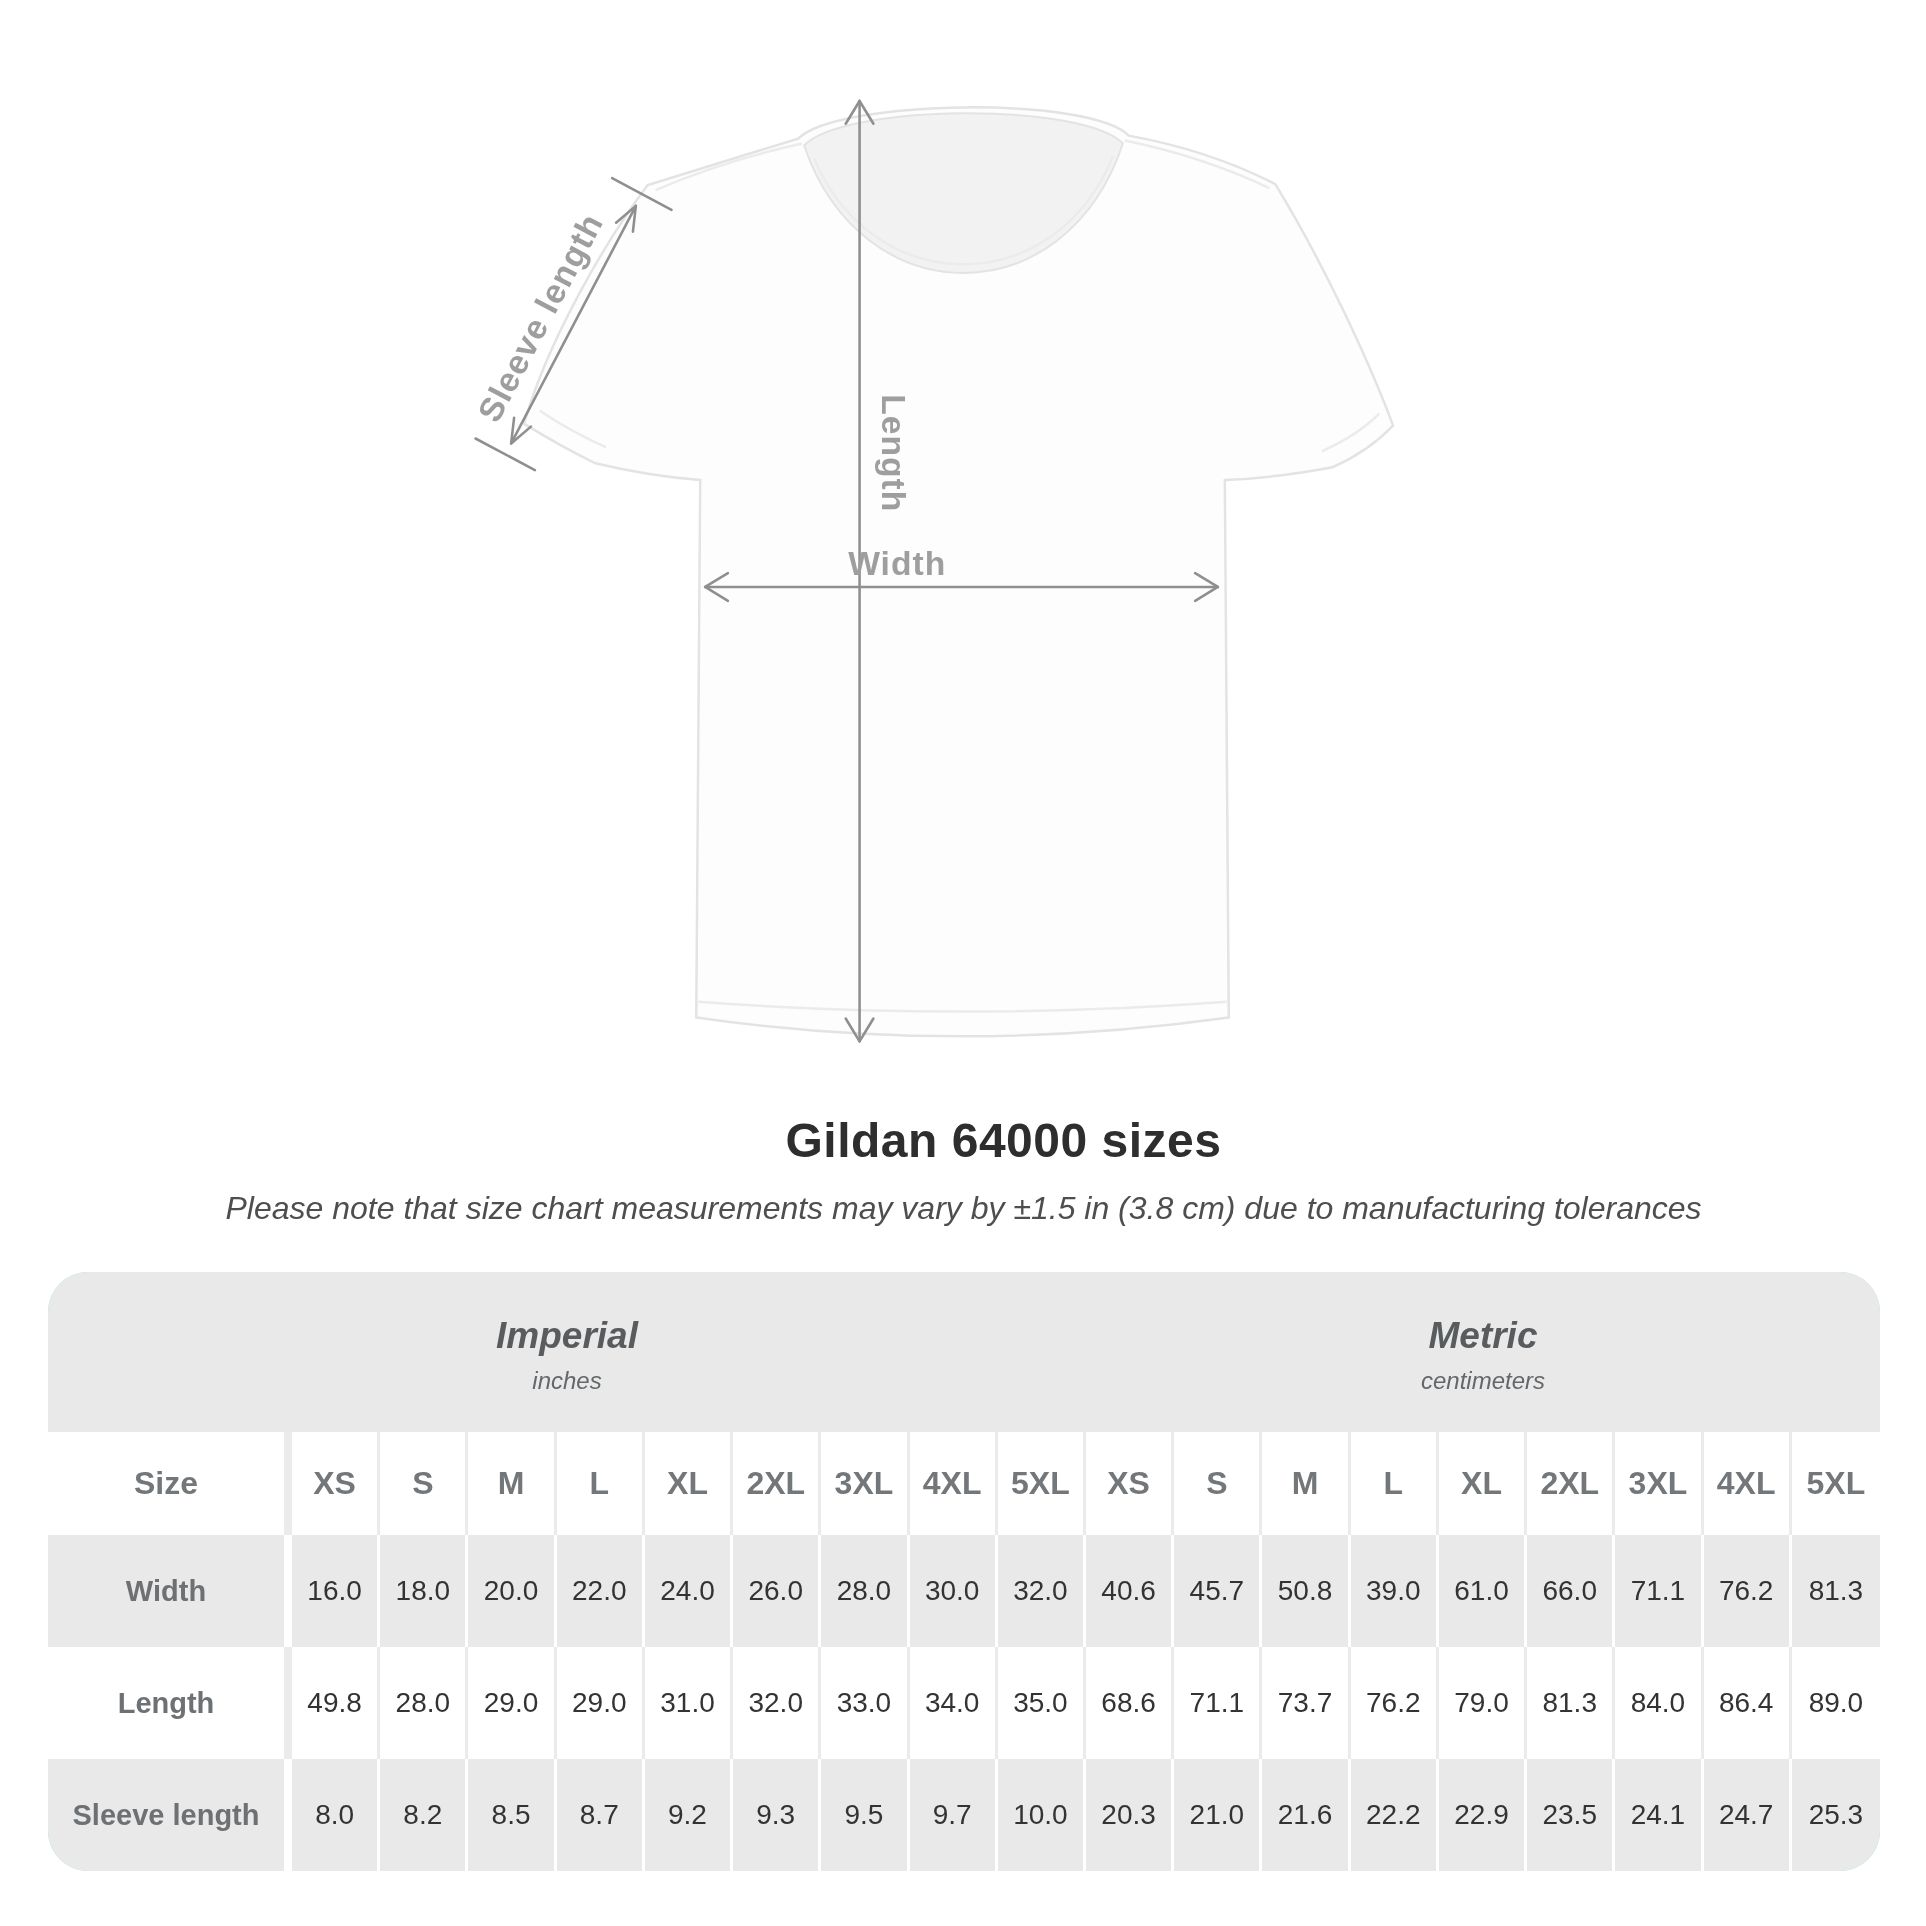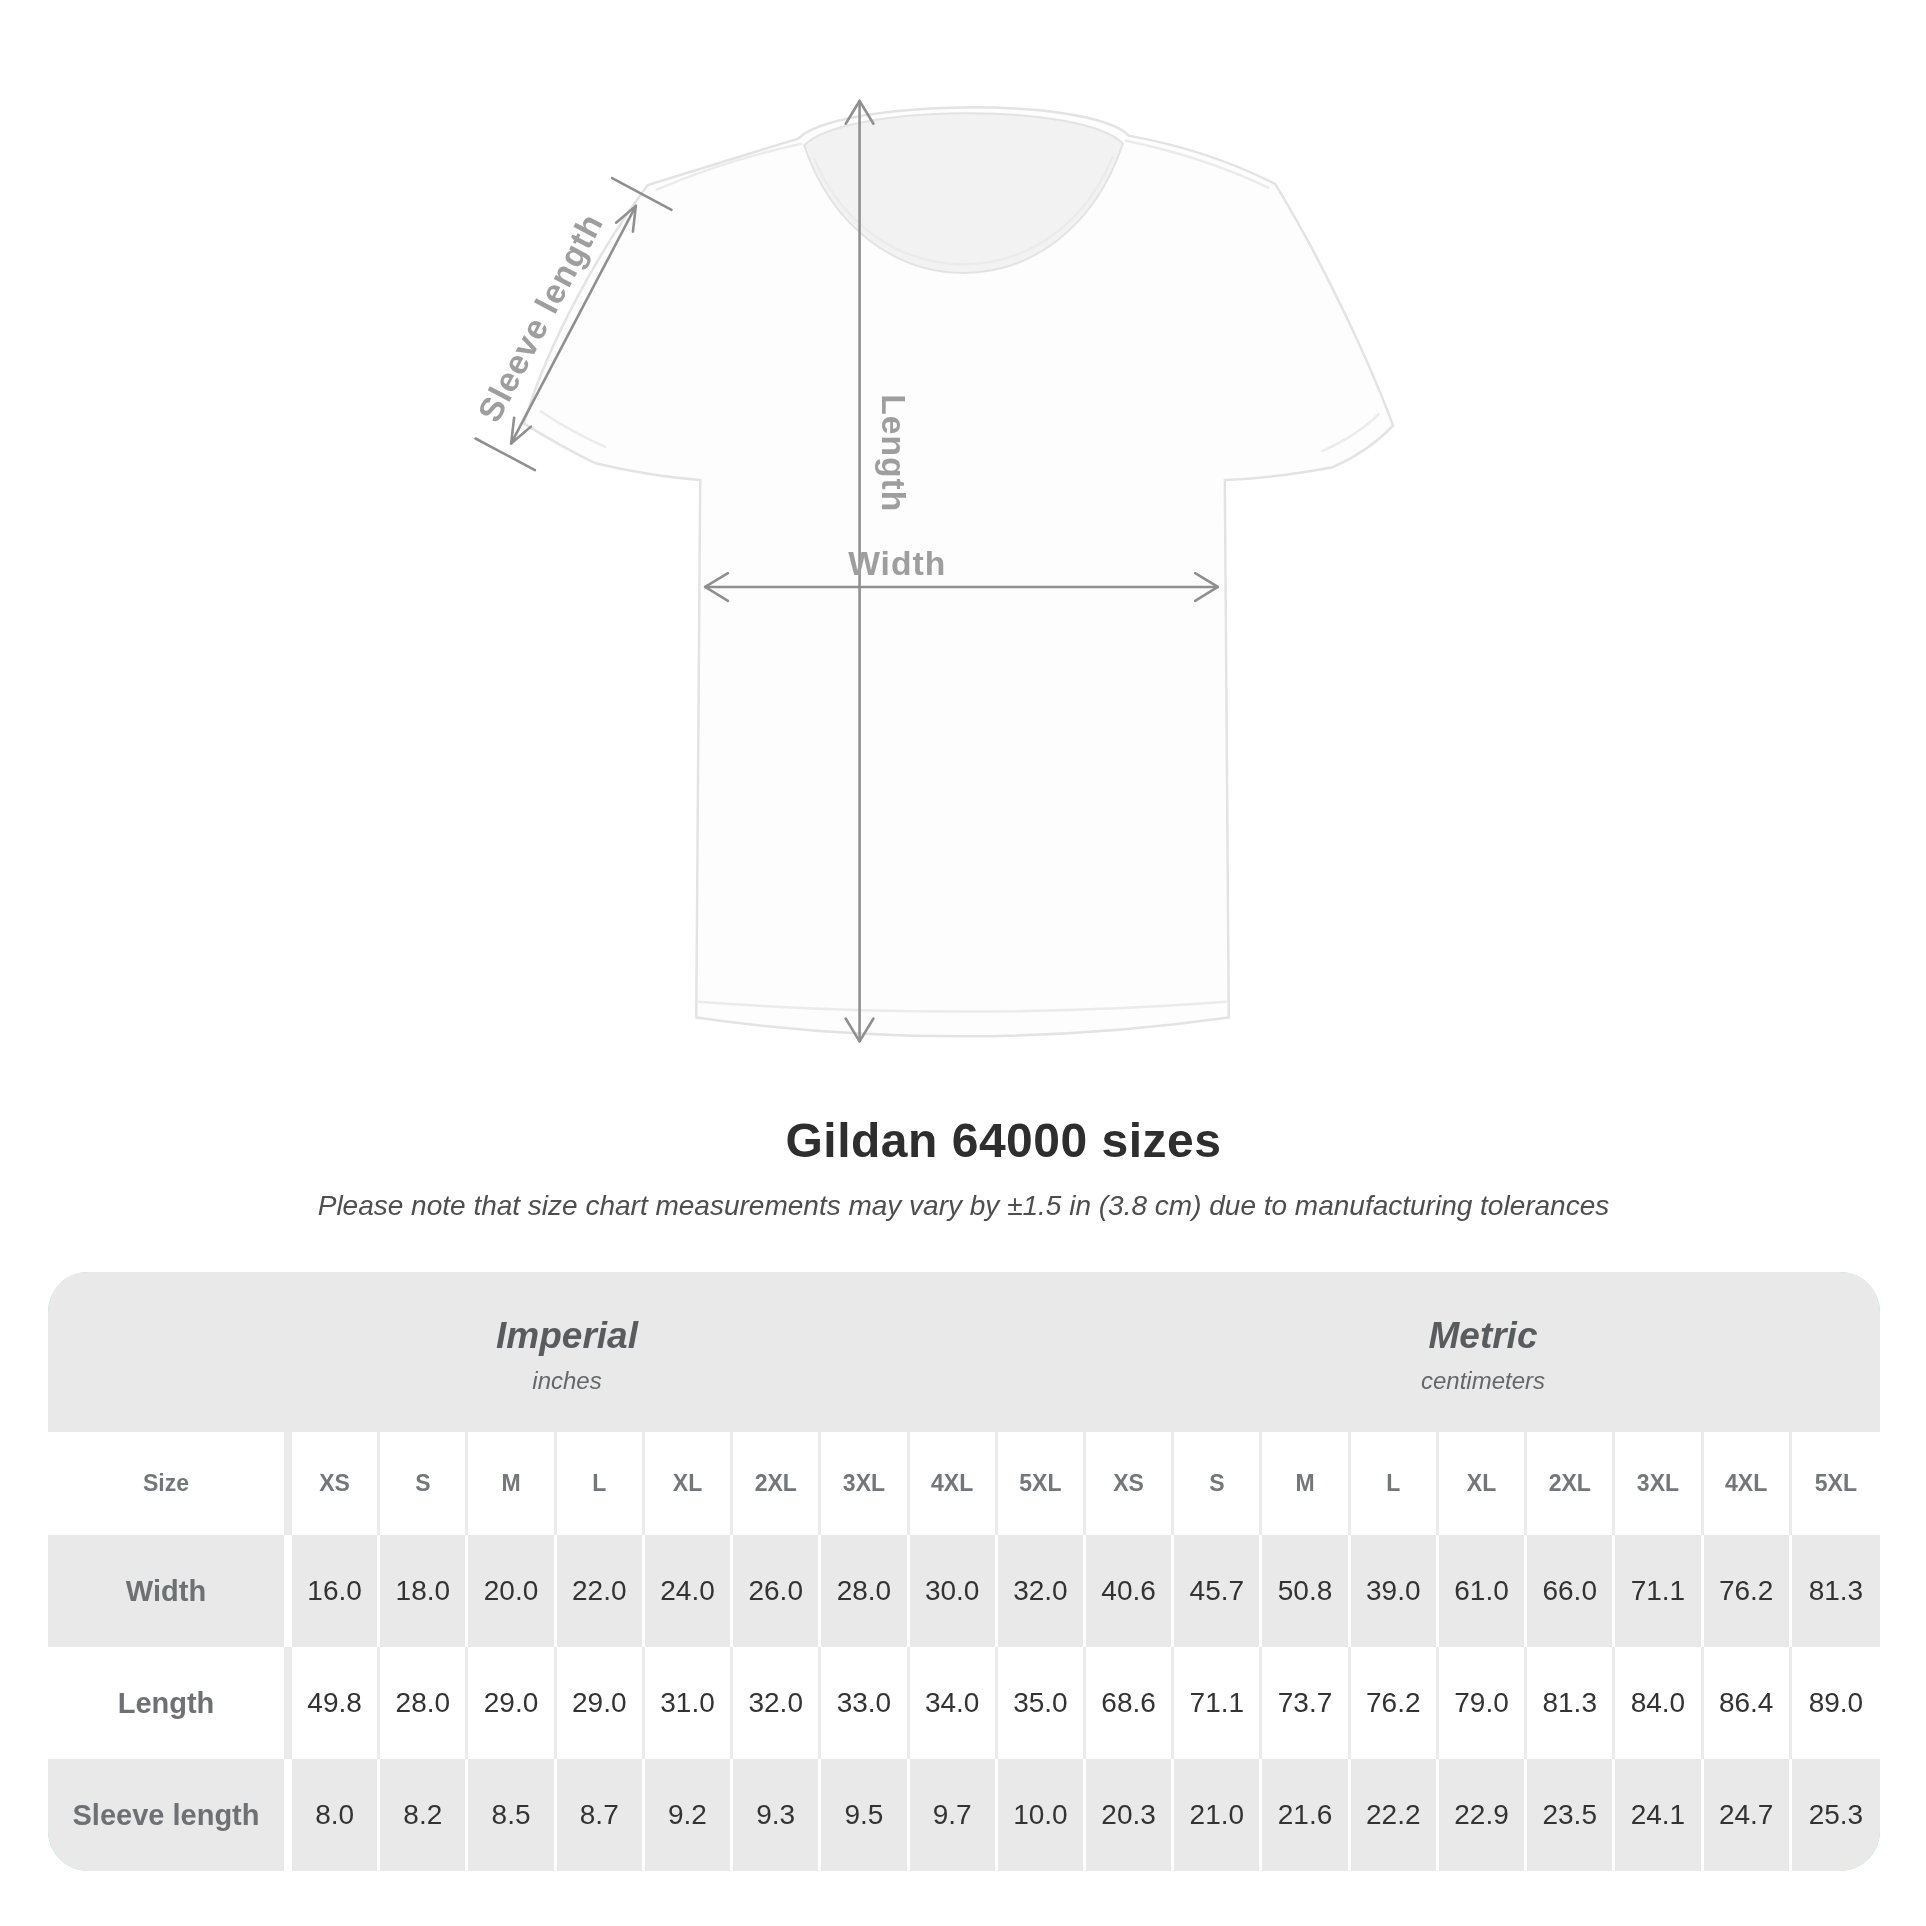--- a/index.html
+++ b/index.html
@@ -17,21 +17,21 @@
     font-family:"Liberation Sans", sans-serif;font-weight:bold;
     font-size:34px;fill:#9e9e9e;letter-spacing:1px;
   }
   
   .page-title{
     position:absolute;top:1113px;left:0;width:100%;text-align:center;
     font-size:48px;font-weight:bold;color:#2e2e2e;letter-spacing:0.5px;padding-left:40px;
   }
   .page-subtitle{
     position:absolute;top:1190px;left:0;width:100%;text-align:center;
-    font-size:28px;font-style:italic;color:#4e4e4e;
+    font-size:32px;font-style:italic;color:#4e4e4e;
   }
   
   .size-table{
     position:absolute;left:48px;top:1272px;width:1832px;height:599px;
     border-radius:40px;overflow:hidden;background:#86efac;
   }
   .band{
     display:grid;grid-template-columns:244px repeat(18,1fr);
     height:160px;background:#e9e9e9;
   }
@@ -47,21 +47,21 @@
     display:grid;grid-template-columns:244px repeat(18,1fr);
     grid-template-rows:103px 112px 112px 112px;
   }
   .cell{
     display:flex;align-items:center;justify-content:center;
     font-size:28px;background:#ffffff;border-right:3px solid #ebebeb;
   }
   .cell.gray{background:#e9e9e9;border-right-color:#ffffff;}
   .cell.label-col{border-right-width:8px;}
   .grid .cell:nth-child(19n){border-right:none;}
-  .cell.head{font-weight:bold;color:#73777a;font-size:23px;}
+  .cell.head{font-weight:bold;color:#73777a;font-size:32px;}
   .cell.rowlabel{font-weight:bold;color:#6d7174;font-size:29px;}
   .cell.num{color:#333333;}
 </style>
 </head>
 <body>
 
 <svg class="diagram-svg" width="1927" height="1168" viewBox="0 0 1946 1180">
 
   <g>
     <path class="shirt-outline" d="M 806,140

